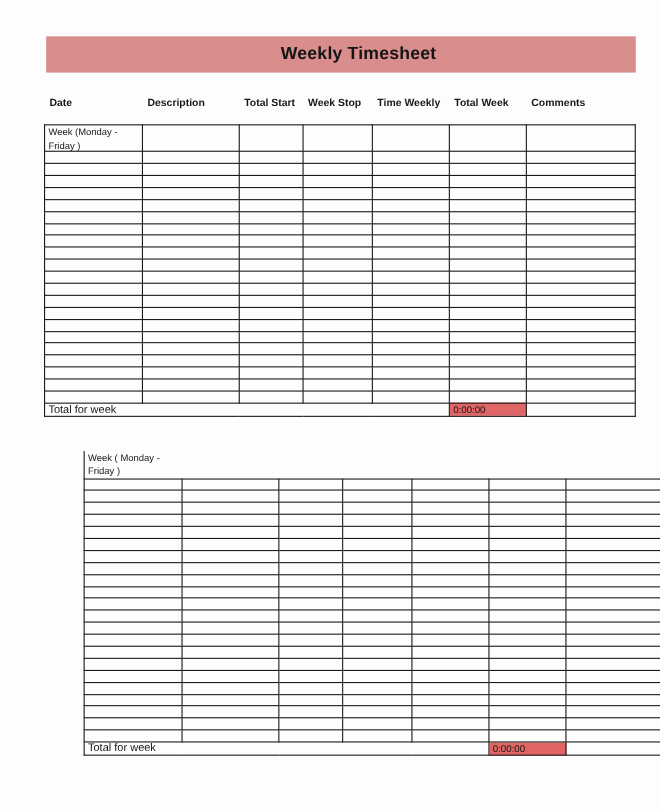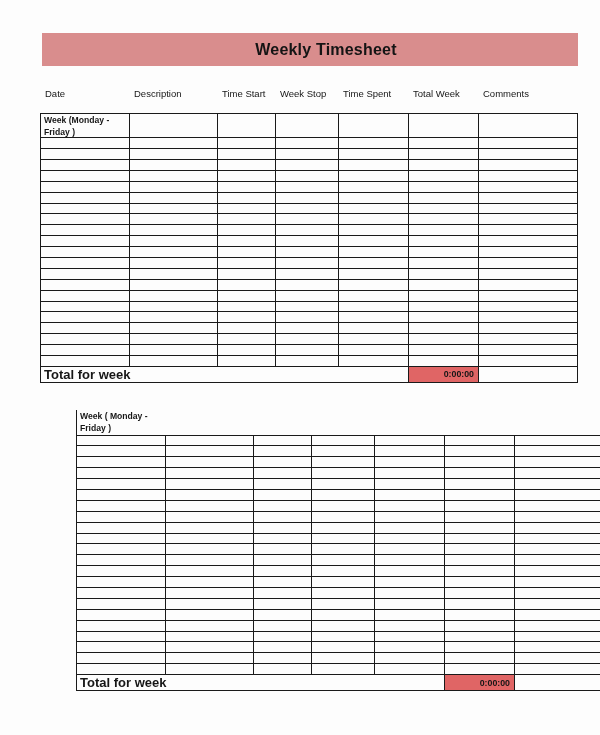--- a/index.html
+++ b/index.html
@@ -12,30 +12,30 @@
   .banner{
     position:absolute;left:42px;top:33px;width:536px;height:33px;
     background:var(--banner-bg,#d98d8d);
     display:flex;align-items:center;justify-content:center;
   }
   .banner .title{
     font-size:16px;font-weight:700;letter-spacing:.2px;color:#141414;margin-left:32px;
   }
   .colheads{
     position:absolute;left:40px;top:88px;width:537px;
-    display:flex;font-size:9.5px;font-weight:400;white-space:nowrap;
+    display:flex;font-size:9.5px;font-weight:700;white-space:nowrap;
   }
   .colheads span{box-sizing:border-box;padding-left:5px;}
   .cw0{width:89px}.cw1{width:88px}.cw2{width:58px}.cw3{width:63px}
   .cw4{width:70px}.cw5{width:70px}.cw6{width:99px}
 
   table.sheet{
     position:absolute;left:40px;width:537px;
     border-collapse:collapse;table-layout:fixed;
-    font-size:8.6px;font-weight:700;
+    font-size:8.6px;font-weight:400;
   }
   #table1{top:113px;}
   #table2{top:410px;margin-left:36px;}
   .sheet td{box-sizing:border-box;padding:0 3px;vertical-align:top;}
 
   
   .sheet td.g{border:1px solid var(--line,#1a1a1a);}
 
   
   #table1 tr.week td{height:23px;}
@@ -46,39 +46,39 @@
     border-bottom:1px solid var(--line,#1a1a1a);
     border-top:none;
   }
   .week-line{line-height:10.6px;padding-top:1px;white-space:nowrap;}
 
   
   tbody.fill td{height:10.9px;border:1px solid var(--line,#1a1a1a);}
 
   
   tr.total td{height:11px;border:1px solid var(--line,#1a1a1a);vertical-align:middle;}
-  tr.total td.lbl{font-size:13px;}
+  tr.total td.lbl{font-size:10px;}
   tr.total td.val{
     background:var(--total-cell-bg,#e06565);
-    text-align:right;font-size:8.8px;padding-right:4px;
+    text-align:left;font-size:8.8px;padding-right:4px;
   }
 </style>
 </head>
 <body>
 
 <div class="banner">
   <span class="title">Weekly Timesheet</span>
 </div>
 
 <div class="colheads">
   <span class="cw0">Date</span>
   <span class="cw1">Description</span>
-  <span class="cw2">Time Start</span>
+  <span class="cw2">Total Start</span>
   <span class="cw3">Week Stop</span>
-  <span class="cw4">Time Spent</span>
+  <span class="cw4">Time Weekly</span>
   <span class="cw5">Total Week</span>
   <span class="cw6">Comments</span>
 </div>
 
 <table class="sheet" id="table1">
   <colgroup>
     <col style="width:89px">
       <col style="width:88px">
       <col style="width:58px">
     <col style="width:63px">

